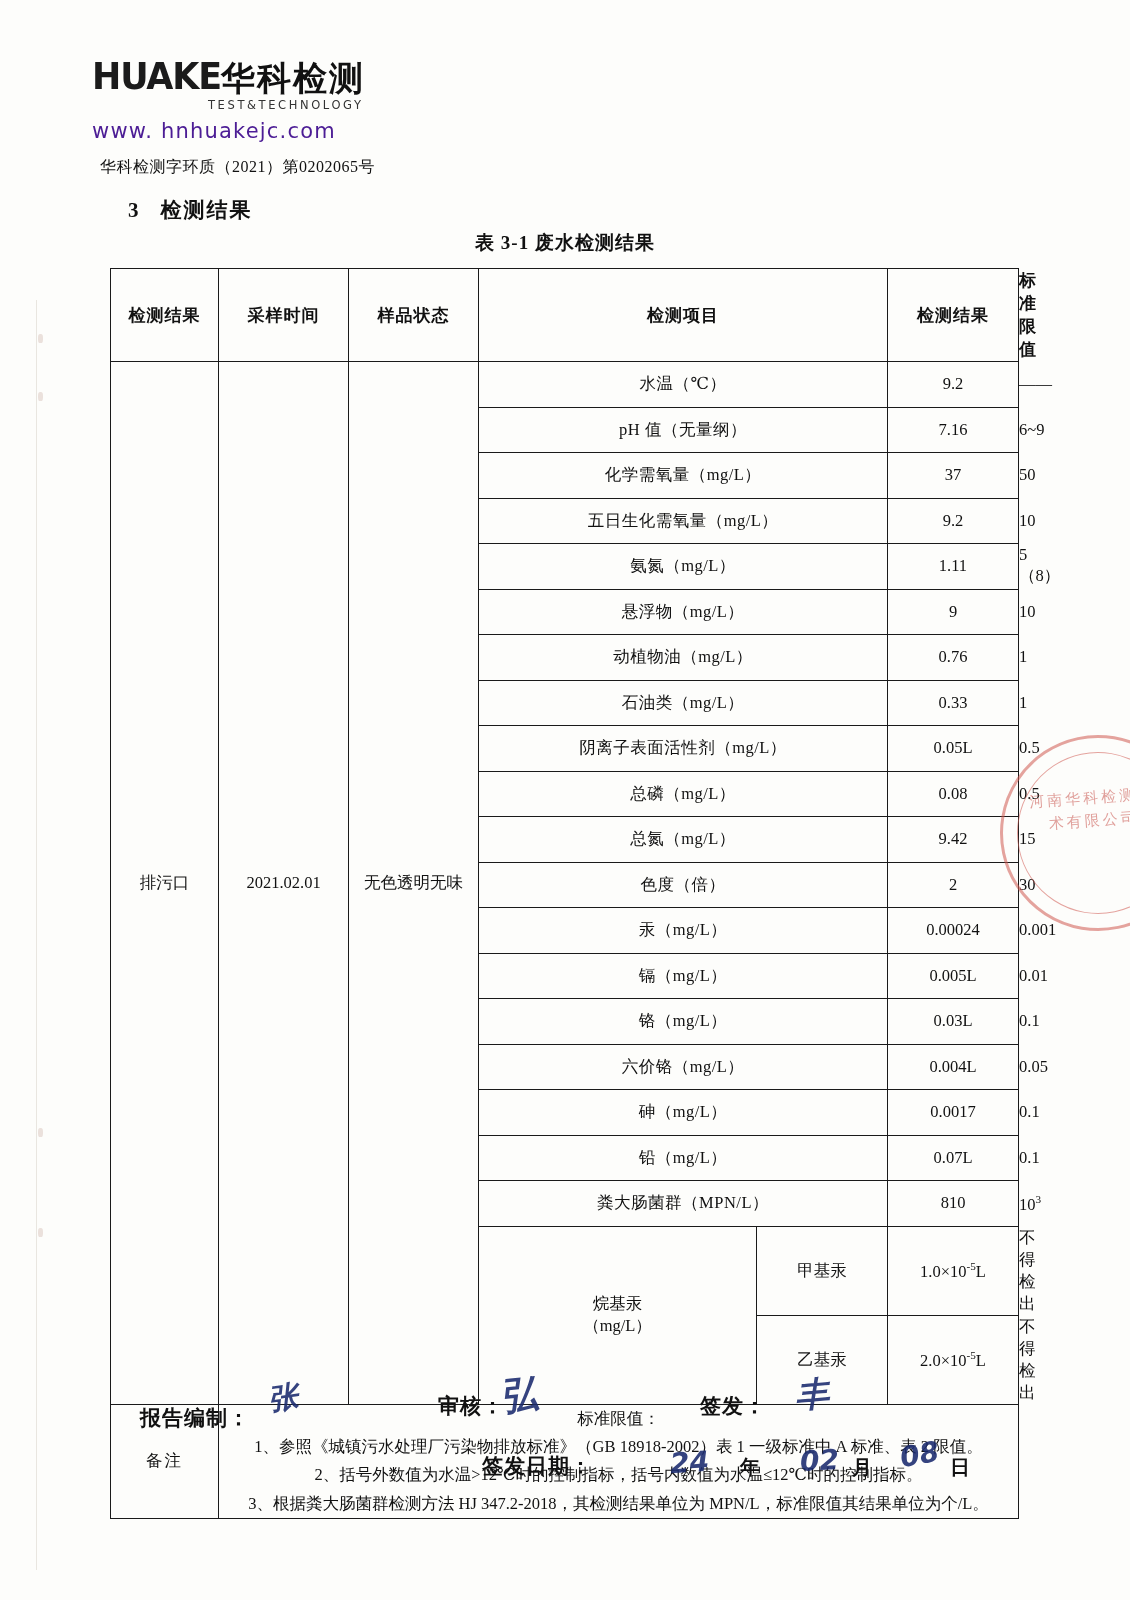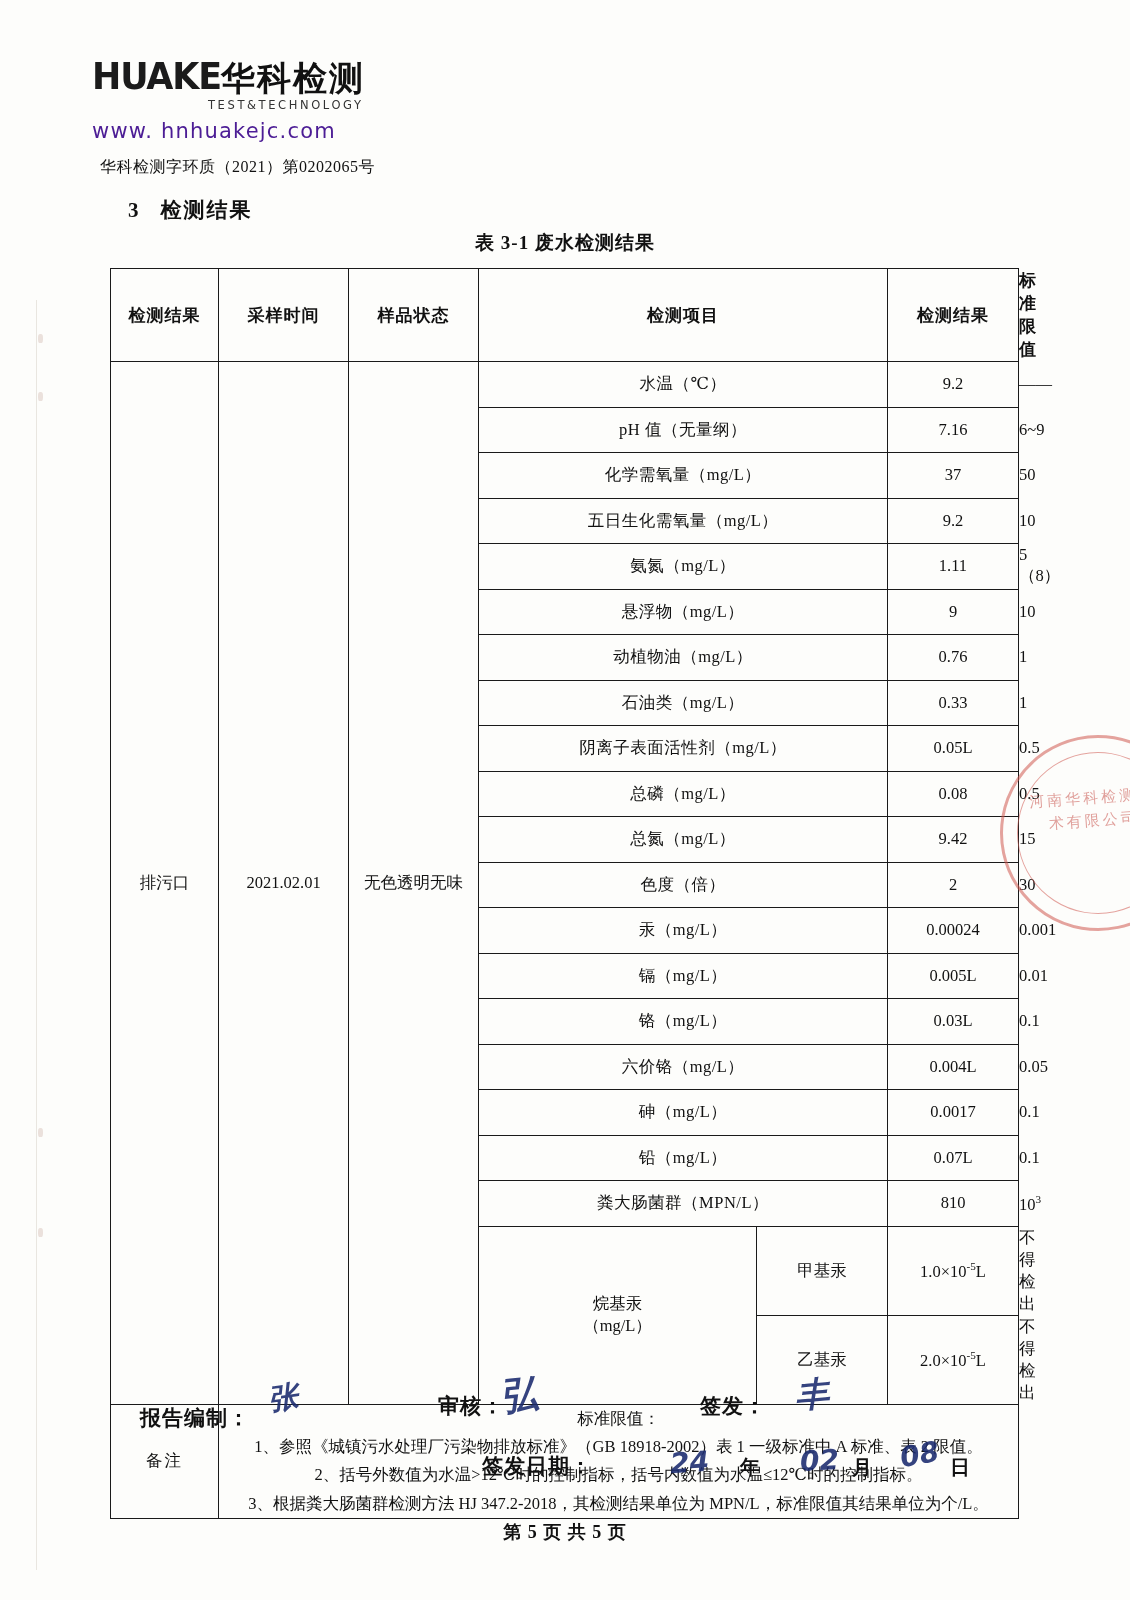--- a/index.html
+++ b/index.html
@@ -426,14 +426,13 @@
     <div class="date-d">日</div>
   </div>
 
   <div class="scribble s1">张</div>
   <div class="scribble s2">弘</div>
   <div class="scribble s3">丰</div>
   <div class="scribble s4">24</div>
   <div class="scribble s5">02</div>
   <div class="scribble s6">08</div>
 
-  <div class="footer">第 5 页 共 5 页</div>
 </div>
 
 </body></html>

